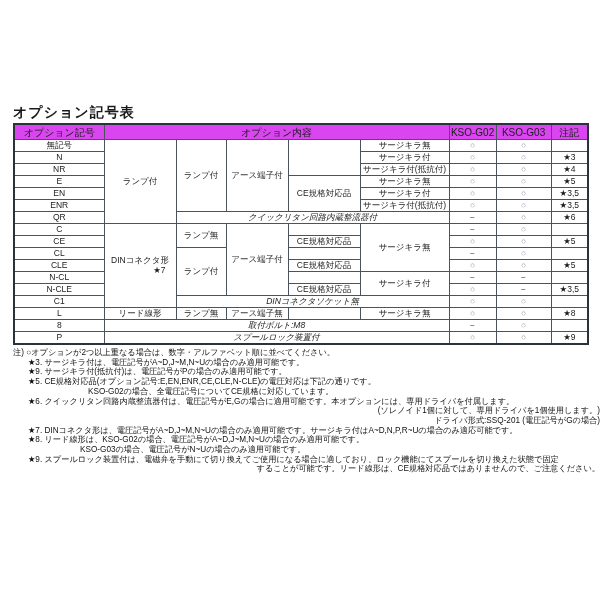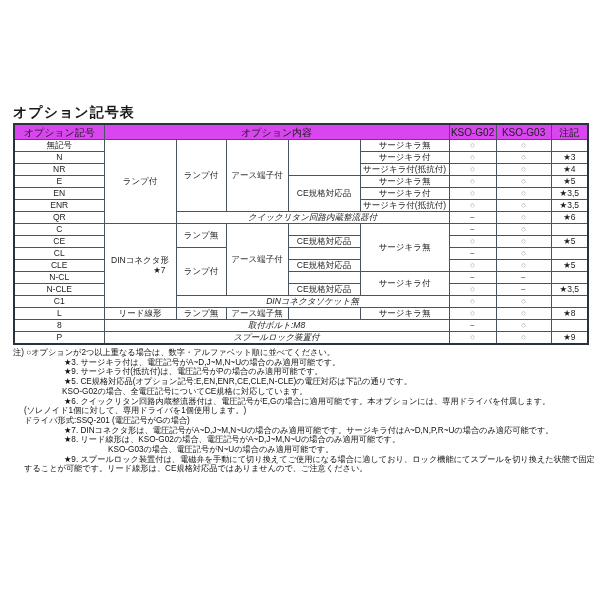--- a/index.html
+++ b/index.html
@@ -15,24 +15,24 @@
   td.surge{text-align:left;padding-left:3px;font-size:8.3px;}
   td.longcell{font-size:8.5px;font-style:italic;}
   td.mk{font-size:9px;}
   td.mk.c{color:#959ba3;}
   td.mk.d{color:#3c434b;}
   td.note{font-size:8px;}
   td.shape2line .l2{display:block;text-align:right;padding-right:10px;}
   .notes{position:absolute;left:0;top:348px;width:600px;}
   .nline{white-space:nowrap;font-size:8.2px;line-height:9.7px;color:#111;}
   .ix13{padding-left:13px;}
-  .ix28{padding-left:28px;margin-left:36px;}
-  .ix44{padding-left:24px;}
-  .ix108{padding-left:108px;}
-  .ix112{padding-left:62px;}
+  .ix28{padding-left:28px;}
+  .ix44{padding-left:53px;text-align:right;}
+  .ix108{padding-left:80px;}
+  .ix112{padding-left:88px;}
 </style>
 </head>
 <body>
 
 <div class="page">
 
   <div class="title">オプション記号表</div>
 
   <table class="opt">
     <colgroup>

